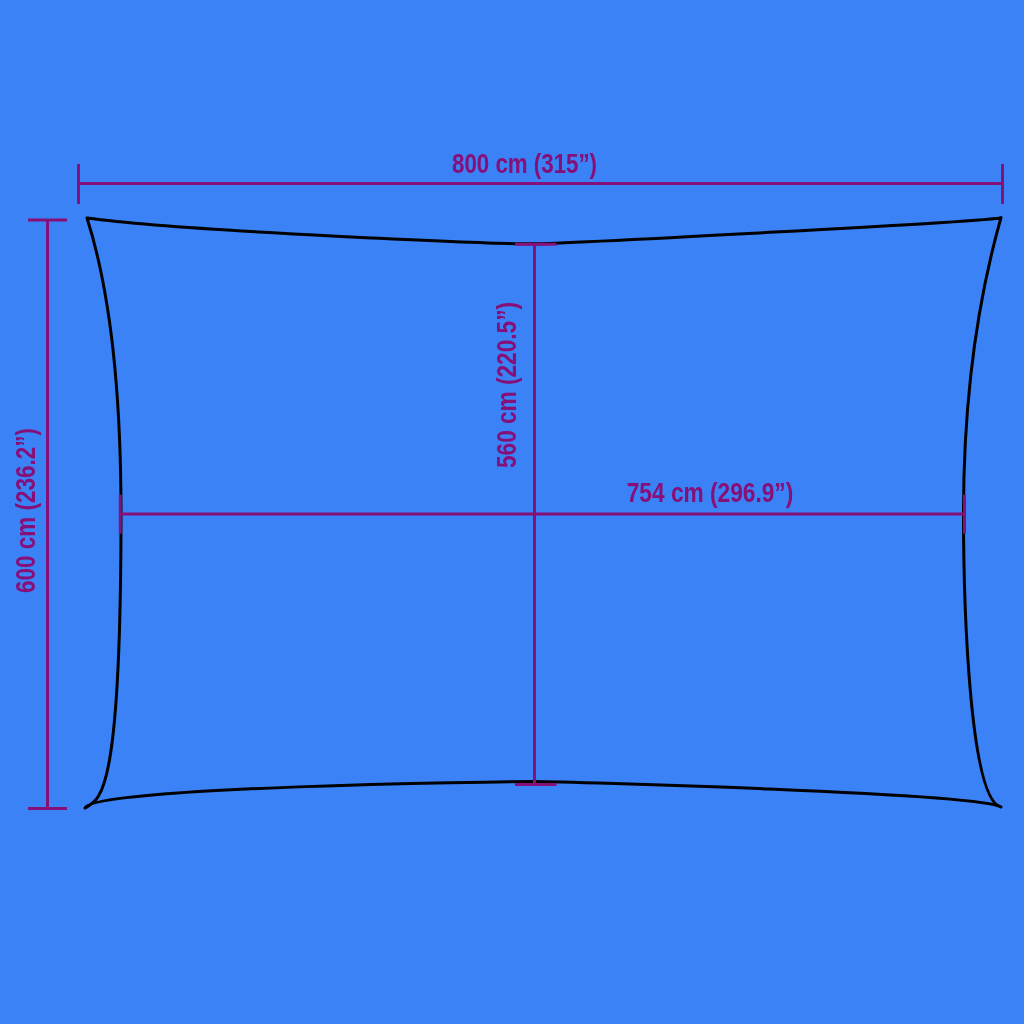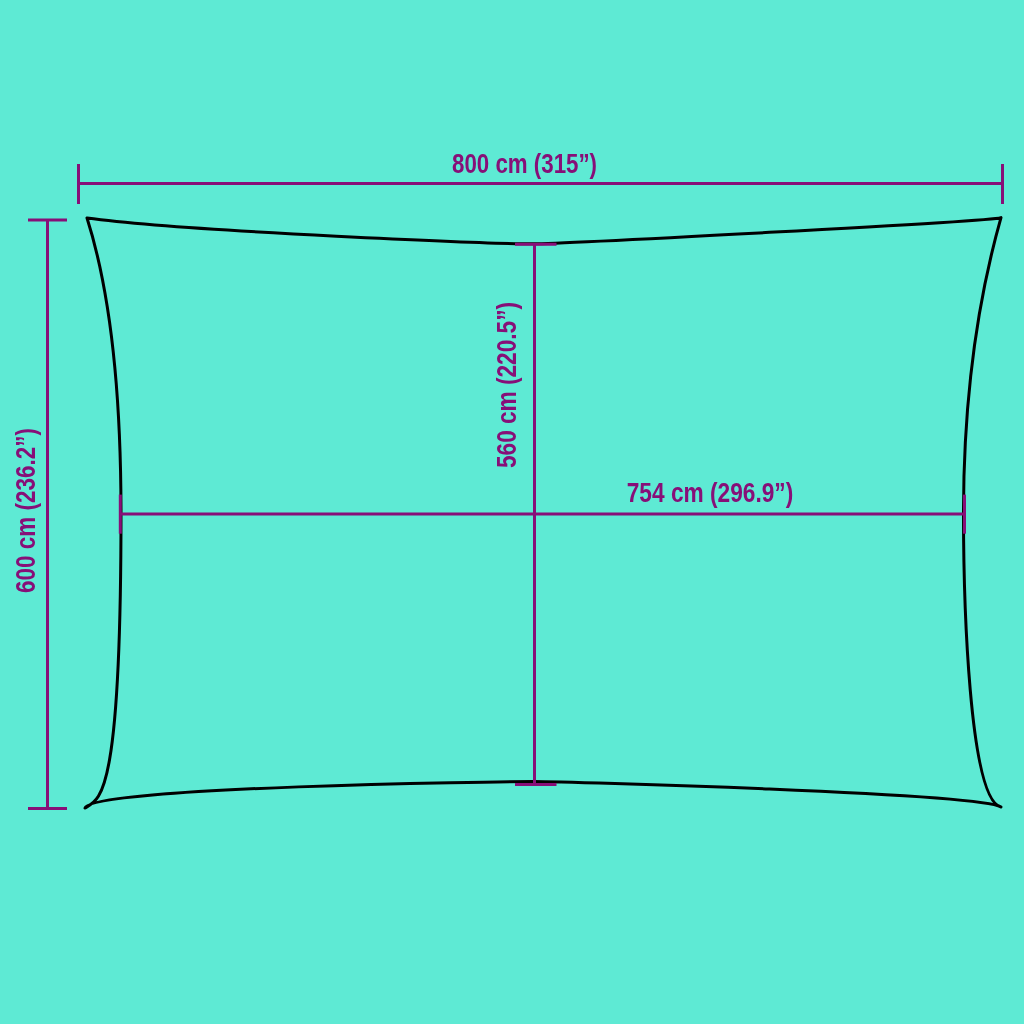--- a/index.html
+++ b/index.html
@@ -1,16 +1,16 @@
 <!DOCTYPE html>
 <html><head>
 <meta charset="utf-8">
 <style>
   html,body{margin:0;padding:0;background:#ffffff;}
-  .wrap{position:relative;width:1024px;height:1024px;background:#5eead4;overflow:hidden;}
+  .wrap{position:relative;width:1024px;height:1024px;background:#3b82f6;overflow:hidden;}
   svg{position:absolute;left:0;top:0;}
   text{font-family:"Liberation Sans",sans-serif;font-weight:bold;fill:#870F78;}
 </style>
 </head>
 <body>
 <div class="wrap">
 <svg width="1024" height="1024" viewBox="0 0 1024 1024">
 
   <path d="M 87,218 C 190,232 500,243.8 534,243.8 C 550,243.8 990,222 1001,217.6 Q 963.5,350 963.5,513 C 963.5,600 969,800 1001,807 C 980,793 560,781.5 534,781.5 C 500,781.5 90,787 85,808 C 100,799 121,800 121,513 Q 121,325 87,218 Z" fill="none" stroke="#000000" stroke-width="3" stroke-linejoin="round"></path>
 

